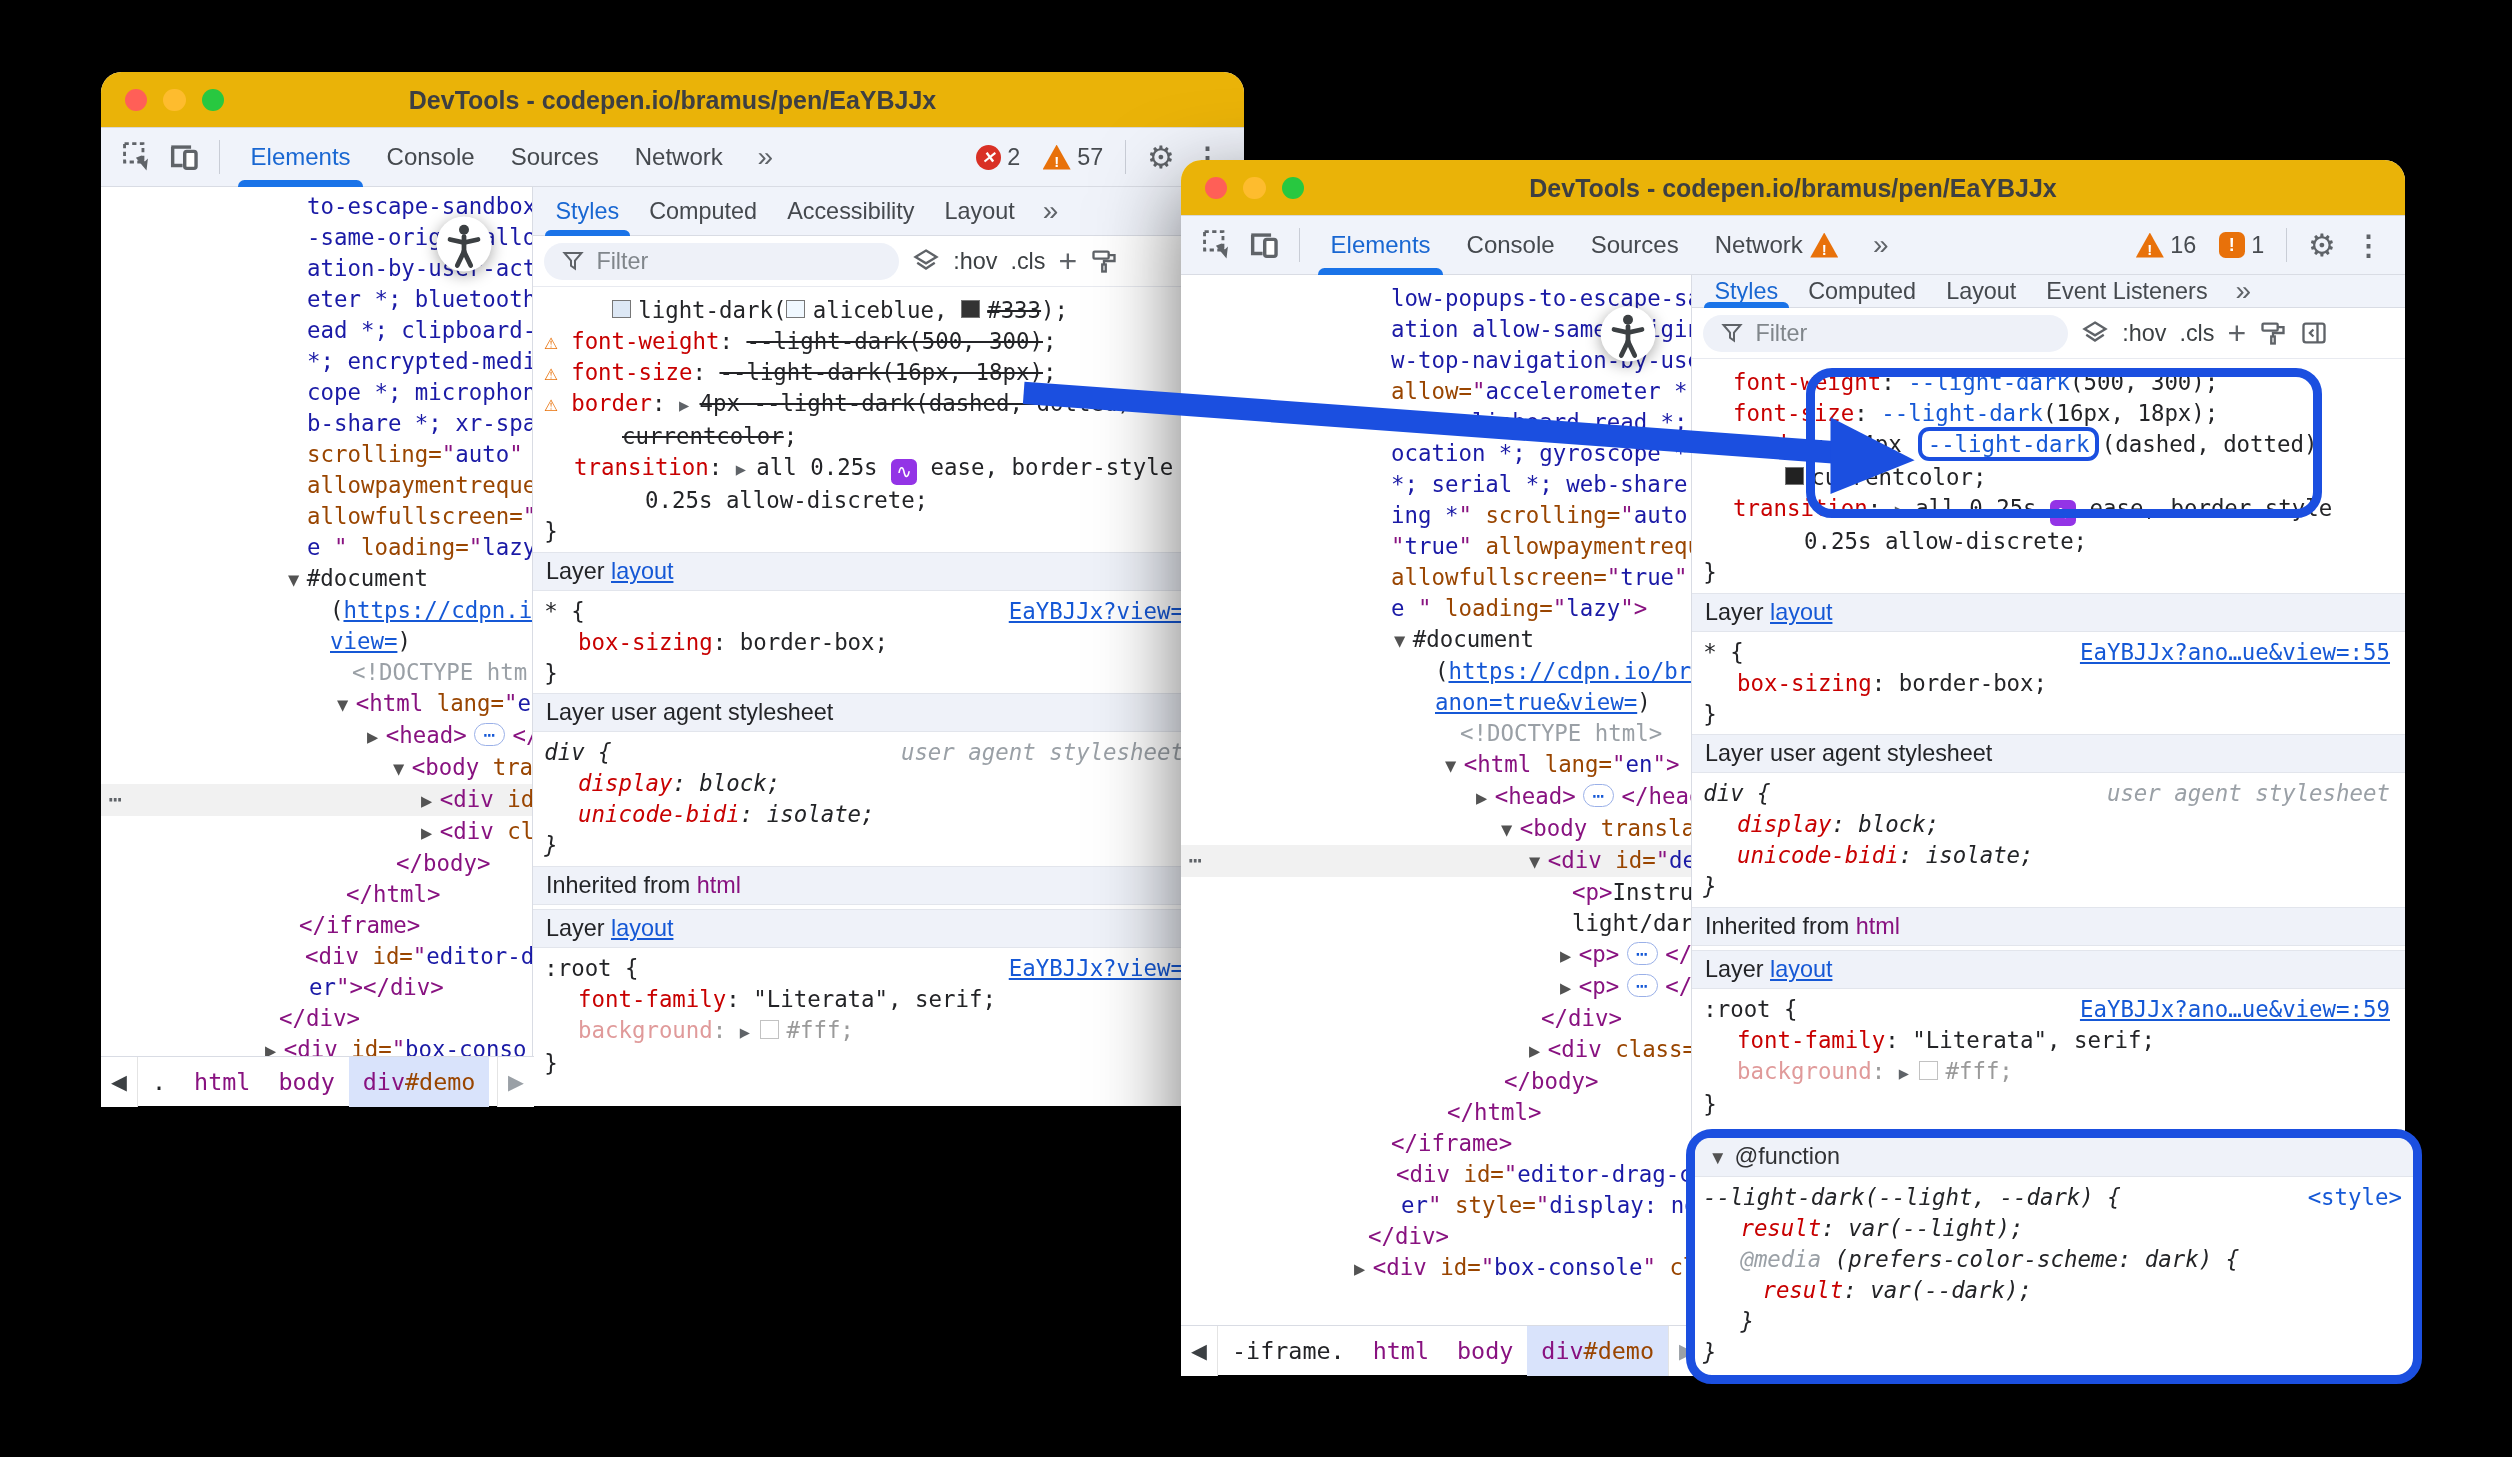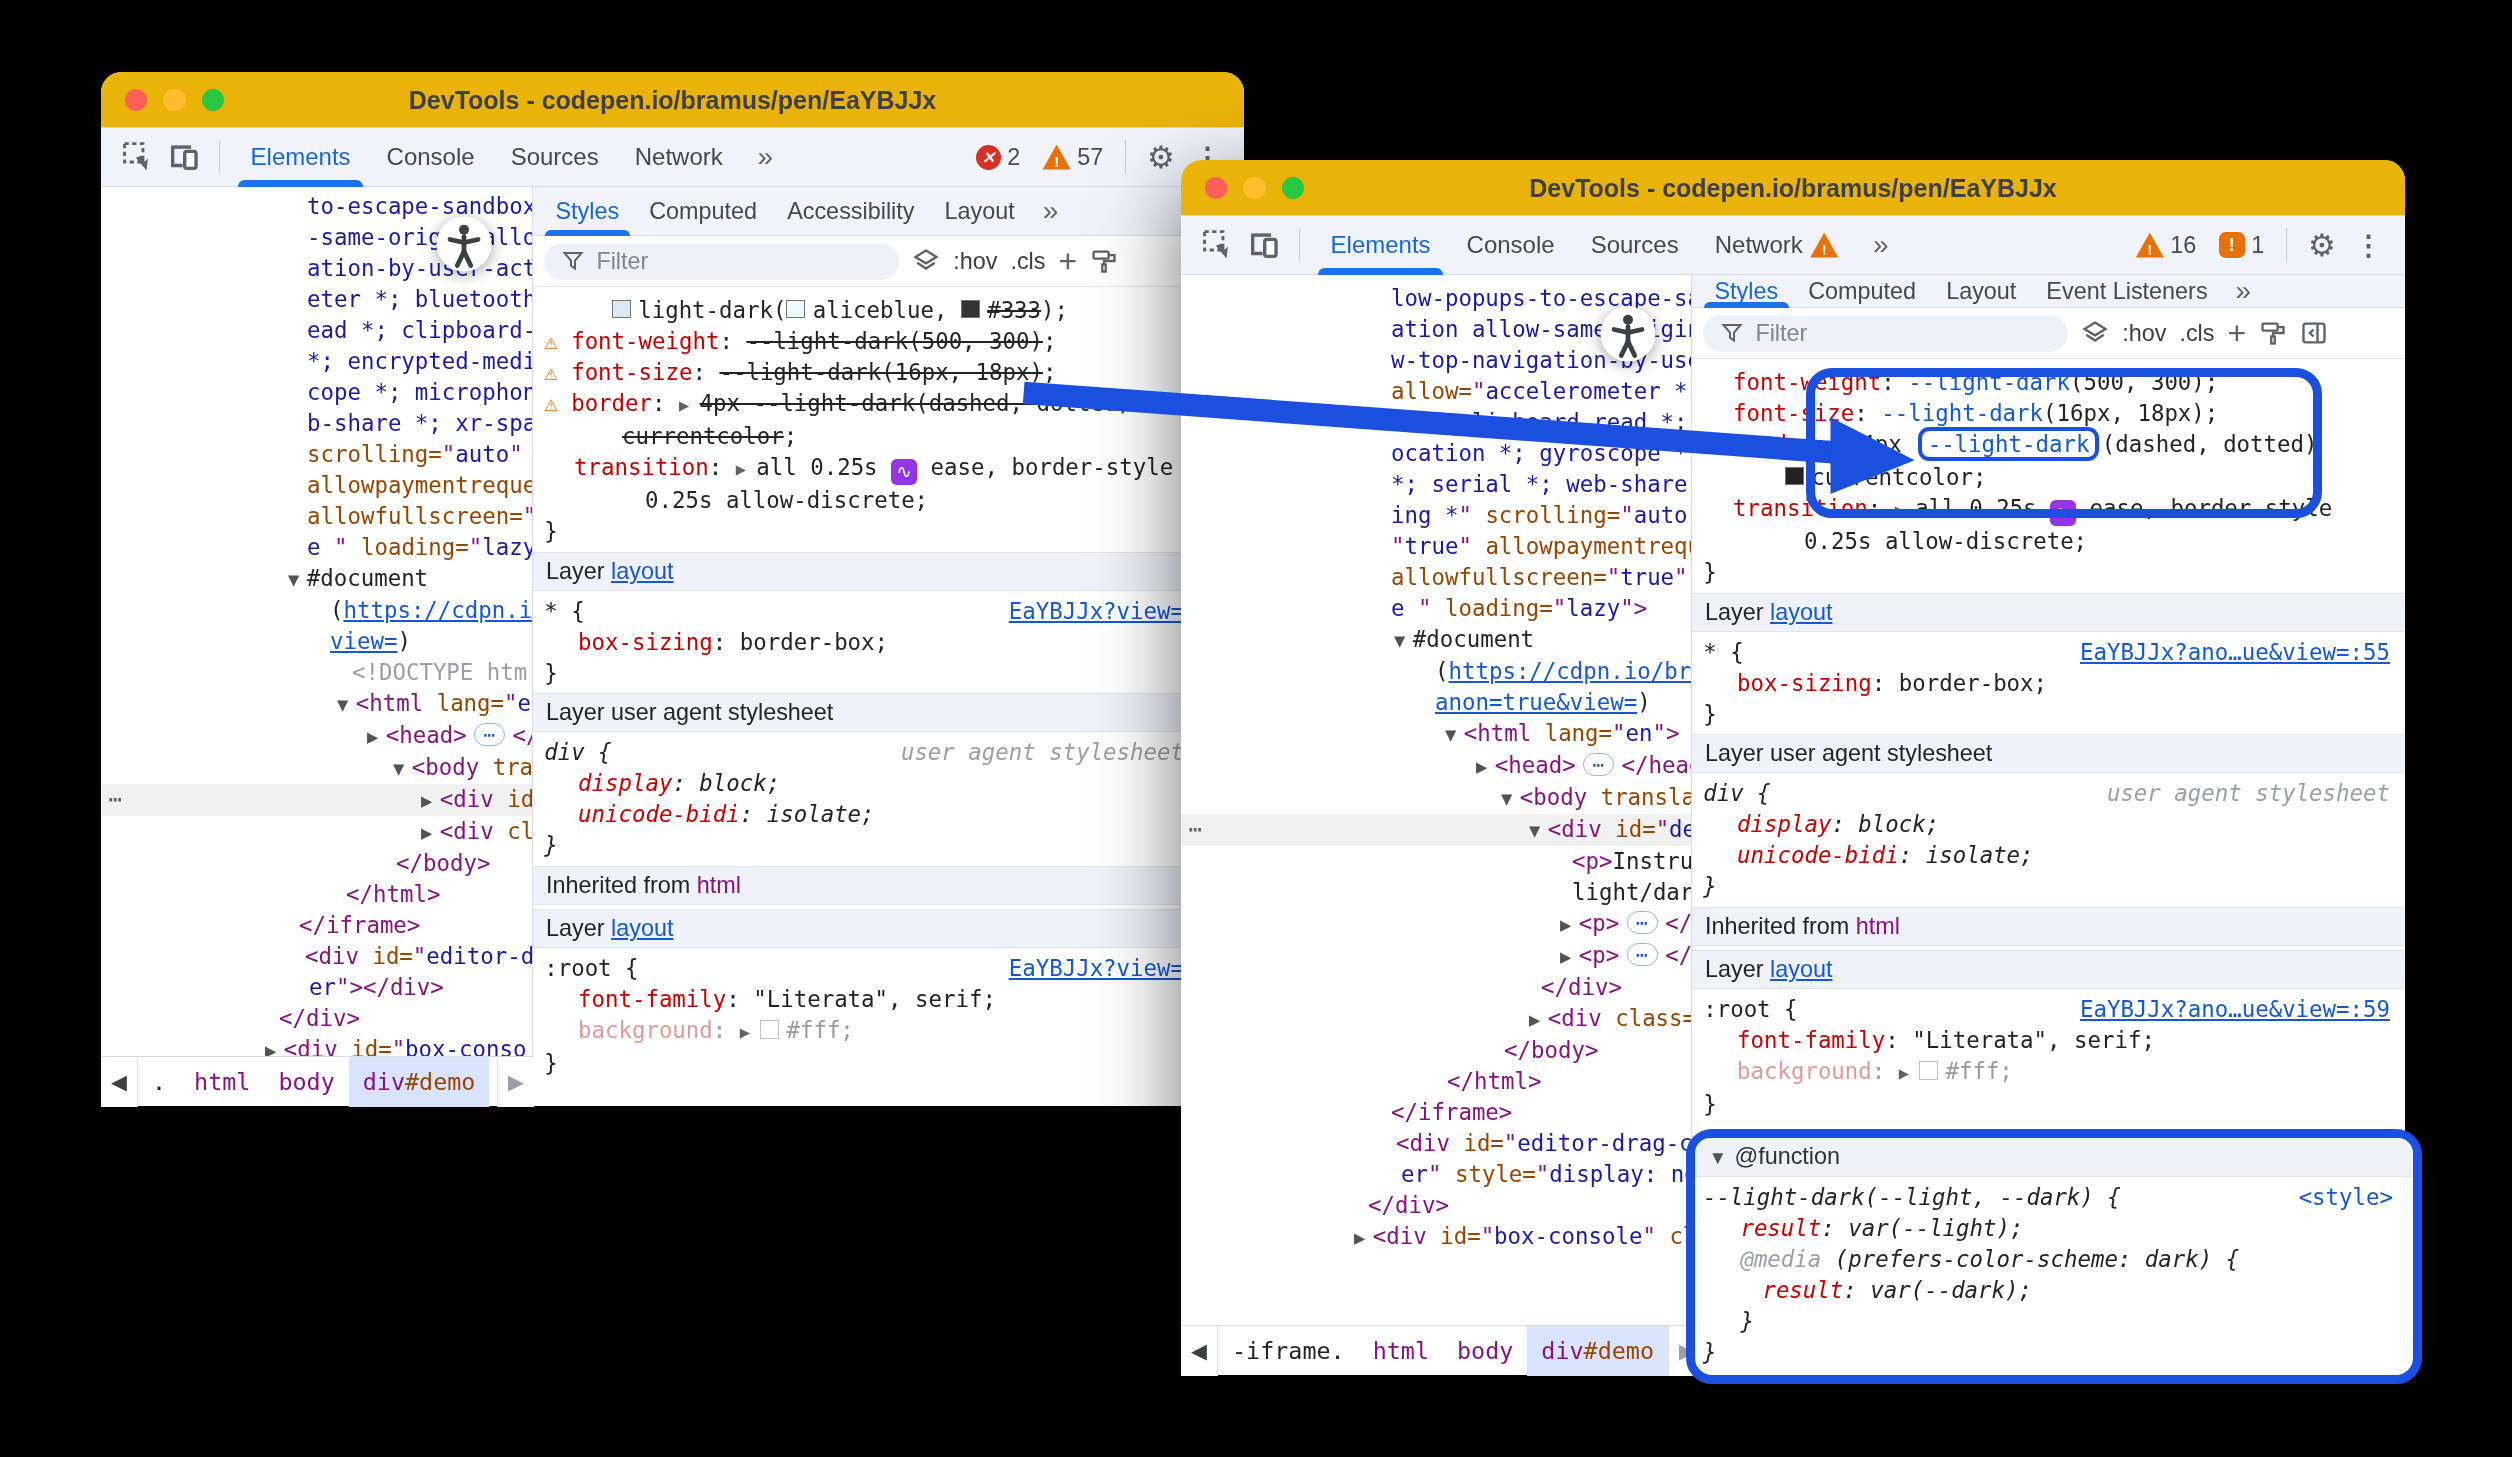--- a/index.html
+++ b/index.html
@@ -63,21 +63,21 @@
 
   .rules{flex:1;padding-top:7.5px;position:relative;font-family:var(--mono);font-size:22.4px;overflow:visible}
   .css-line{line-height:31px;white-space:pre;position:relative;color:#232427}
   .sec-h{height:39px;line-height:37px;background:#eff2f9;border-top:0.9px solid #e2e5ec;border-bottom:0.9px solid #e2e5ec;padding-left:13px;font-size:23.4px;color:#303134;font-family:var(--sans);margin:4.7px 0;white-space:pre}
   .rlink{position:absolute;font-family:var(--mono);color:var(--c-link);text-decoration:underline}
   #win-left .rlink{right:60px}
   #win-right .rlink{right:15px}
   .rgray{position:absolute;font-style:italic;color:#9aa0a6}
   #win-left .rgray{right:60px}
   #win-right .rgray{right:15px}
-  .rstyle{position:absolute;right:20px;color:var(--c-link)}
+  .rstyle{position:absolute;right:11px;color:var(--c-link)}
 
   
   .sg-v{color:var(--c-val)} .sg-a{color:var(--c-attr)} .sg-t{color:var(--c-tag)} .sg-q{color:var(--c-tag)}
   .sg-d{color:#232427} .sg-g{color:#9aa0a6}
   .sg-l{color:var(--c-link);text-decoration:underline}
   .sg-p{color:var(--c-prop)} .sg-pd{color:#e09a9a} .sg-gd{color:#9a9a9a}
   .sg-s{color:#232427;text-decoration:line-through}
   .sg-w{color:#e8710a}
   .sg-b{color:var(--c-link)}
   .sg-i{color:#232427;font-style:italic} .sg-pi{color:var(--c-prop);font-style:italic} .sg-ig{color:#9aa0a6;font-style:italic}
@@ -353,20 +353,21 @@
         <div class="dom-line" style="padding-left: 210px;"><span class="sg-v">a *; clipboard-read *;</span></div>
         <div class="dom-line" style="padding-left: 210px;"><span class="sg-v">ocation *; gyroscope *;</span></div>
         <div class="dom-line" style="padding-left: 210px;"><span class="sg-v">*; serial *; web-share</span></div>
         <div class="dom-line" style="padding-left: 210px;"><span class="sg-v">ing *</span><span class="sg-q">" </span><span class="sg-a">scrolling=</span><span class="sg-q">"</span><span class="sg-v">auto</span><span class="sg-q">"</span></div>
         <div class="dom-line" style="padding-left: 210px;"><span class="sg-q">"</span><span class="sg-v">true</span><span class="sg-q">" </span><span class="sg-a">allowpaymentrequ</span></div>
         <div class="dom-line" style="padding-left: 210px;"><span class="sg-a">allowfullscreen=</span><span class="sg-q">"</span><span class="sg-v">true</span><span class="sg-q">"</span></div>
         <div class="dom-line" style="padding-left: 210px;"><span class="sg-v">e </span><span class="sg-q">" </span><span class="sg-a">loading=</span><span class="sg-q">"</span><span class="sg-v">lazy</span><span class="sg-q">"</span><span class="sg-t">&gt;</span></div>
         <div class="dom-line" style="padding-left: 213px;"><span class="sg-tri">▼</span><span class="sg-d">#document</span></div>
         <div class="dom-line" style="padding-left: 254px;"><span class="sg-d">(</span><span class="sg-l">https://cdpn.io/bram</span></div>
         <div class="dom-line" style="padding-left: 254px;"><span class="sg-l">anon=true&amp;view=</span><span class="sg-d">)</span></div>
+        <div class="dom-line" style="padding-left: 279px;"><span class="sg-g">&lt;!DOCTYPE html&gt;</span></div>
         <div class="dom-line" style="padding-left: 264px;"><span class="sg-tri">▼</span><span class="sg-t">&lt;html </span><span class="sg-a">lang=</span><span class="sg-q">"</span><span class="sg-v">en</span><span class="sg-q">"</span><span class="sg-t">&gt;</span></div>
         <div class="dom-line" style="padding-left: 295px;"><span class="sg-tri">▶</span><span class="sg-t">&lt;head&gt;</span><span class="sg-dots">⋯</span><span class="sg-t">&lt;/head&gt;</span></div>
         <div class="dom-line" style="padding-left: 320px;"><span class="sg-tri">▼</span><span class="sg-t">&lt;body </span><span class="sg-a">translate=</span></div>
         <div class="dom-line hl" style="padding-left: 348px;"><span class="edge-dots">⋯</span><span class="sg-tri">▼</span><span class="sg-t">&lt;div </span><span class="sg-a">id=</span><span class="sg-q">"</span><span class="sg-v">demo</span></div>
         <div class="dom-line" style="padding-left: 391px;"><span class="sg-t">&lt;p&gt;</span><span class="sg-d">Instruction</span></div>
         <div class="dom-line" style="padding-left: 391px;"><span class="sg-d">light/dark col</span></div>
         <div class="dom-line" style="padding-left: 379px;"><span class="sg-tri">▶</span><span class="sg-t">&lt;p&gt;</span><span class="sg-dots">⋯</span><span class="sg-t">&lt;/p&gt;</span></div>
         <div class="dom-line" style="padding-left: 379px;"><span class="sg-tri">▶</span><span class="sg-t">&lt;p&gt;</span><span class="sg-dots">⋯</span><span class="sg-t">&lt;/p&gt;</span></div>
         <div class="dom-line" style="padding-left: 360px;"><span class="sg-t">&lt;/div&gt;</span></div>
         <div class="dom-line" style="padding-left: 348px;"><span class="sg-tri">▶</span><span class="sg-t">&lt;div </span><span class="sg-a">class=</span></div>

